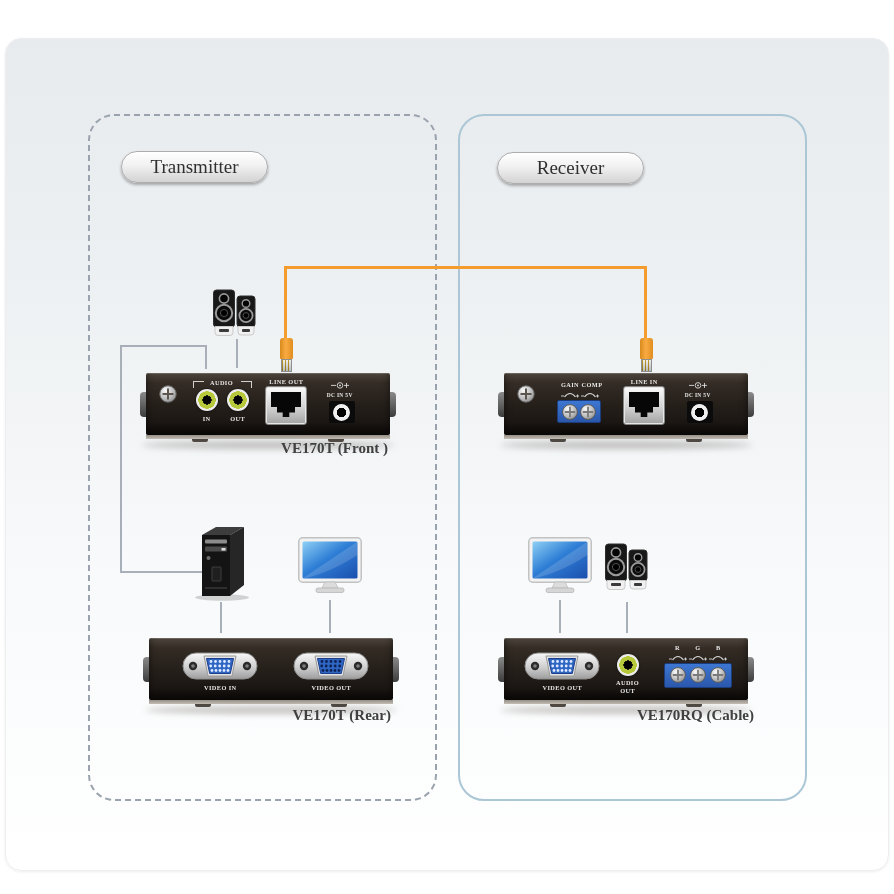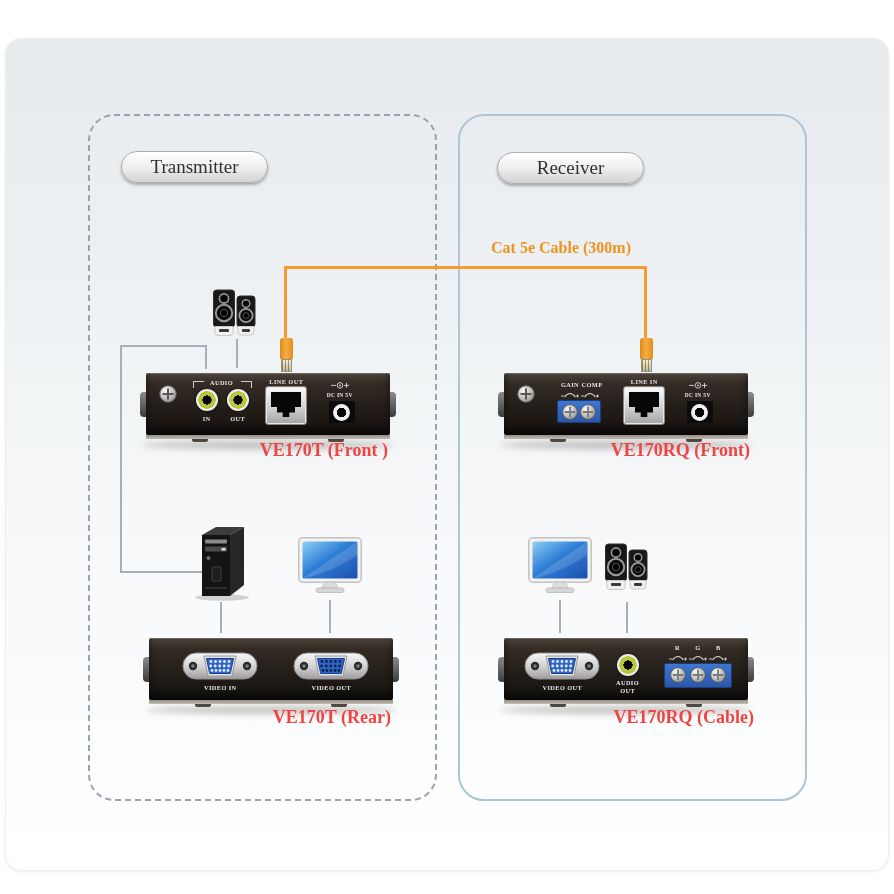--- a/index.html
+++ b/index.html
@@ -44,21 +44,21 @@
   .device .body{position:absolute;left:6px;right:6px;top:7px;height:62px;border-radius:2px;
     background:linear-gradient(180deg,#4e463d 0%,#342c25 16%,#251f1a 52%,#161210 100%);
     box-shadow:inset 0 1px 0 rgba(255,255,255,0.18), inset 0 -7px 9px rgba(0,0,0,0.55);}
   .device .base{position:absolute;left:6px;right:6px;top:69px;height:4px;
     background:linear-gradient(180deg,#968f86,#c6c0b8);}
   .device .foot{position:absolute;top:73px;width:16px;height:3px;background:#4a443e;border-radius:0 0 2px 2px;}
   .device .dshadow{position:absolute;left:2px;right:2px;top:75px;height:8px;border-radius:50%;
     background:rgba(110,105,100,0.38);filter:blur(3px);}
 
   
-  .dev-label{position:absolute;font-size:18px;font-weight:bold;color:#ef4444;text-align:right;padding-right:8px;box-sizing:border-box;}
+  .dev-label{position:absolute;font-size:15px;font-weight:bold;color:#404040;text-align:right;padding-right:8px;box-sizing:border-box;}
 
   
   .pt{position:absolute;color:#e6e6e6;font-weight:bold;text-align:center;font-size:9px;line-height:1.15;letter-spacing:0.6px;white-space:nowrap;}
   .s70{transform:scale(0.70);transform-origin:50% 50%;}
   .s60{transform:scale(0.60);transform-origin:50% 50%;}
 
   
   .jack{position:absolute;width:22px;height:22px;border-radius:50%;
     background:radial-gradient(circle,#000000 0 24%,#141414 24% 29%,#b7c93b 30% 55%,#ececec 57% 74%,#989898 76% 100%);
     box-shadow:0 0 2px rgba(0,0,0,0.9);}
@@ -109,21 +109,20 @@
   <div class="zone tx"></div>
   <div class="zone rx"></div>
 
   <div class="pill" style="left:121px;top:140px;">
     <span>Transmitter</span>
   </div>
   <div class="pill" style="left:497px;top:141px;align-items:center;">
     <span>Receiver</span>
   </div>
 
-  <div class="cable-label">Cat 5e Cable (300m)</div>
   <div class="cable" style="left:284px;top:255px;width:363px;height:3px;"></div>
   <div class="cable" style="left:284px;top:255px;width:3px;height:73px;"></div>
   <div class="cable" style="left:644px;top:255px;width:3px;height:73px;"></div>
   <div class="plug" style="left:278px;top:327px;">
     <div class="boot"></div>
       <div class="metal"></div>
   </div>
   <div class="plug" style="left:638px;top:327px;">
     <div class="boot"></div>
       <div class="metal"></div>
@@ -292,21 +291,20 @@
       </div>
       <div class="dcjack" style="left:183px;top:28px;">
           <div class="ring"></div>
         </div>
     </div>
     <div class="base"></div>
     <div class="foot" style="left:52px;"></div>
     <div class="foot" style="right:52px;"></div>
     <div class="dshadow"></div>
   </div>
-  <div class="dev-label" style="left:498px;top:429px;width:260px;">VE170RQ (Front)</div>
 
   <div class="device" style="left:143px;top:620px;">
     <div class="ear l"></div>
     <div class="ear r"></div>
     <div class="body">
       <svg style="position:absolute;left:33px;top:11px;" width="76" height="34" viewBox="0 0 76 34">
         <rect x="1" y="4" width="74" height="26" rx="13" fill="url(#g-metal)" stroke="#8f8f8f"></rect>
         <circle cx="11" cy="17" r="4.2" fill="#2b2b2b"></circle>
           <circle cx="11" cy="17" r="1.8" fill="#7d7d7d"></circle>
         <circle cx="65" cy="17" r="4.2" fill="#2b2b2b"></circle>

